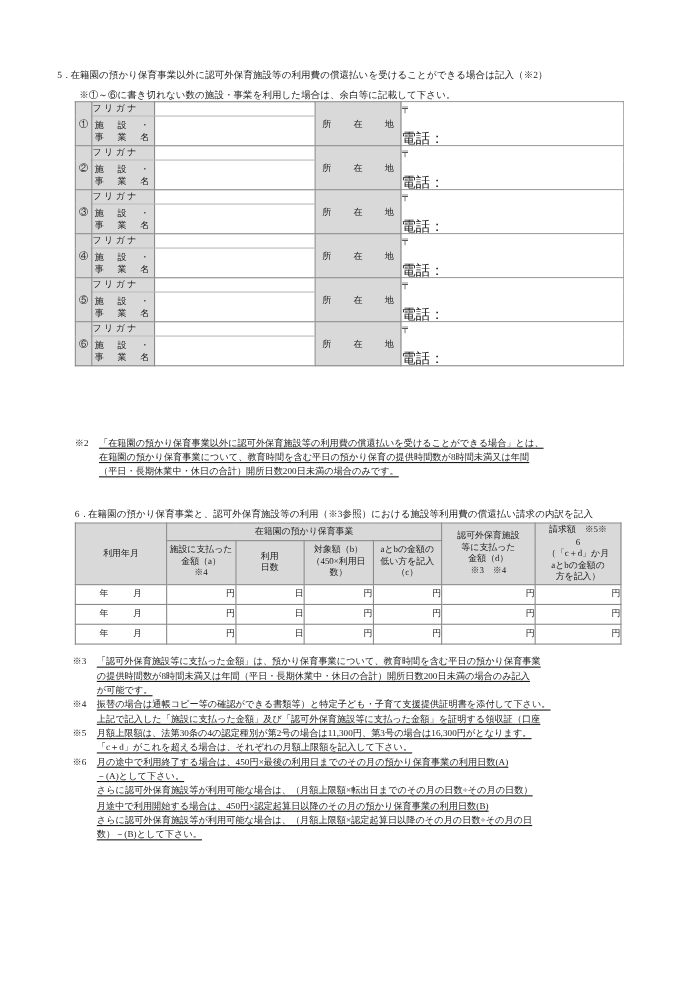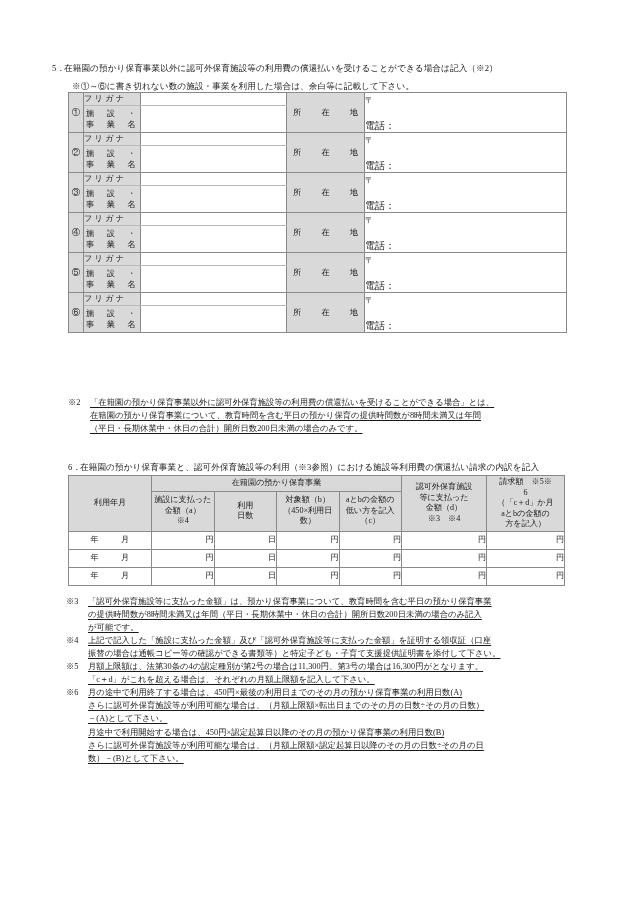--- a/index.html
+++ b/index.html
@@ -85,21 +85,21 @@
     text-indent: 6px;
     font-size: 8.2px;
   }
   .fac-addr {
     width: 201px;
     padding: 2px 5px 3px 5px;
     height: 38px;
     position: relative;
   }
   .fac-addr .zip { display: block; font-size: 8.4px; line-height: 11px; }
-  .fac-addr .tel { display: block; font-size: 10px; line-height: 11px; margin-top: 14px; }
+  .fac-addr .tel { display: block; font-size: 13px; line-height: 11px; margin-top: 14px; }
 
   
   .note {
     position: absolute;
     font-size: 8.3px;
     line-height: 13.2px;
     letter-spacing: 0.05px;
   }
   .note .mark {
     position: absolute;
@@ -372,38 +372,38 @@
     <span class="body">
       <span class="ln">「認可外保育施設等に支払った金額」は、預かり保育事業について、教育時間を含む平日の預かり保育事業</span>
       <span class="ln">の提供時間数が8時間未満又は年間（平日・長期休業中・休日の合計）開所日数200日未満の場合のみ記入</span>
       <span class="ln">が可能です。</span>
     </span>
   </div>
 
   <div class="note" id="note4">
     <span class="mark">※4</span>
     <span class="body">
+      <span class="ln">振替の場合は通帳コピー等の確認ができる書類等）と特定子ども・子育て支援提供証明書を添付して下さい。</span>
       <span class="ln">上記で記入した「施設に支払った金額」及び「認可外保育施設等に支払った金額」を証明する領収証（口座</span>
-      <span class="ln">振替の場合は通帳コピー等の確認ができる書類等）と特定子ども・子育て支援提供証明書を添付して下さい。</span>
     </span>
   </div>
 
   <div class="note" id="note5">
     <span class="mark">※5</span>
     <span class="body">
       <span class="ln">月額上限額は、法第30条の4の認定種別が第2号の場合は11,300円、第3号の場合は16,300円がとなります。</span>
       <span class="ln">「c＋d」がこれを超える場合は、それぞれの月額上限額を記入して下さい。</span>
     </span>
   </div>
 
   <div class="note" id="note6">
     <span class="mark">※6</span>
     <span class="body">
       <span class="ln">月の途中で利用終了する場合は、450円×最後の利用日までのその月の預かり保育事業の利用日数(A)</span>
+      <span class="ln">－(A)として下さい。</span>
       <span class="ln">さらに認可外保育施設等が利用可能な場合は、（月額上限額×転出日までのその月の日数÷その月の日数）</span>
-      <span class="ln">－(A)として下さい。</span>
       <span class="ln">月途中で利用開始する場合は、450円×認定起算日以降のその月の預かり保育事業の利用日数(B)</span>
       <span class="ln">さらに認可外保育施設等が利用可能な場合は、（月額上限額×認定起算日以降のその月の日数÷その月の日</span>
       <span class="ln">数）－(B)として下さい。</span>
     </span>
   </div>
 
 </div>
 
 </body></html>

